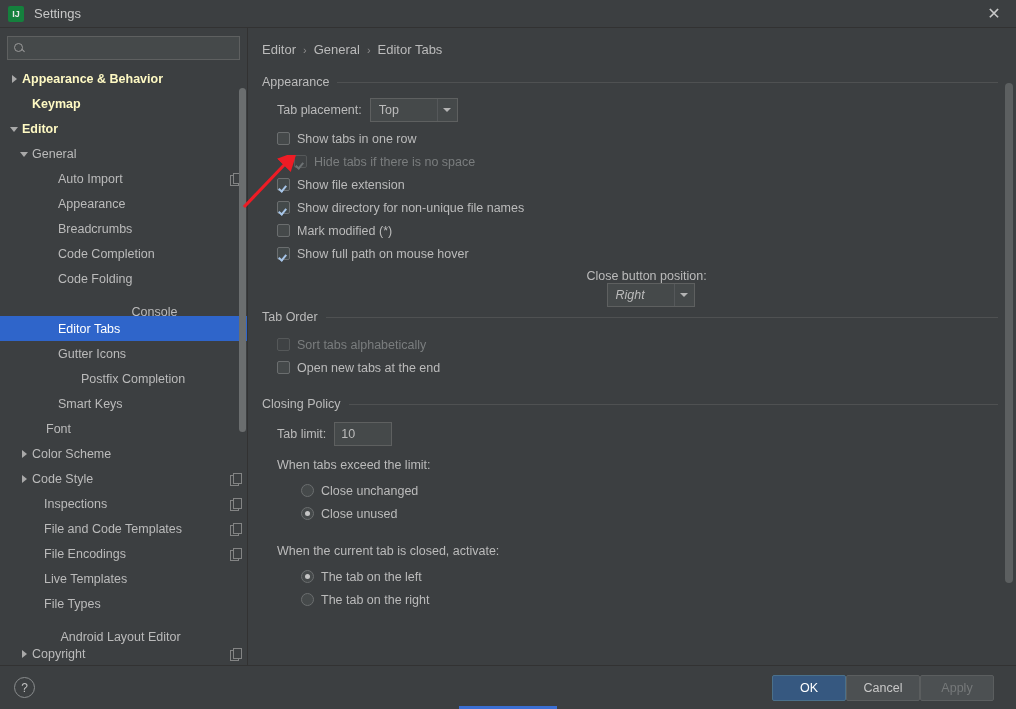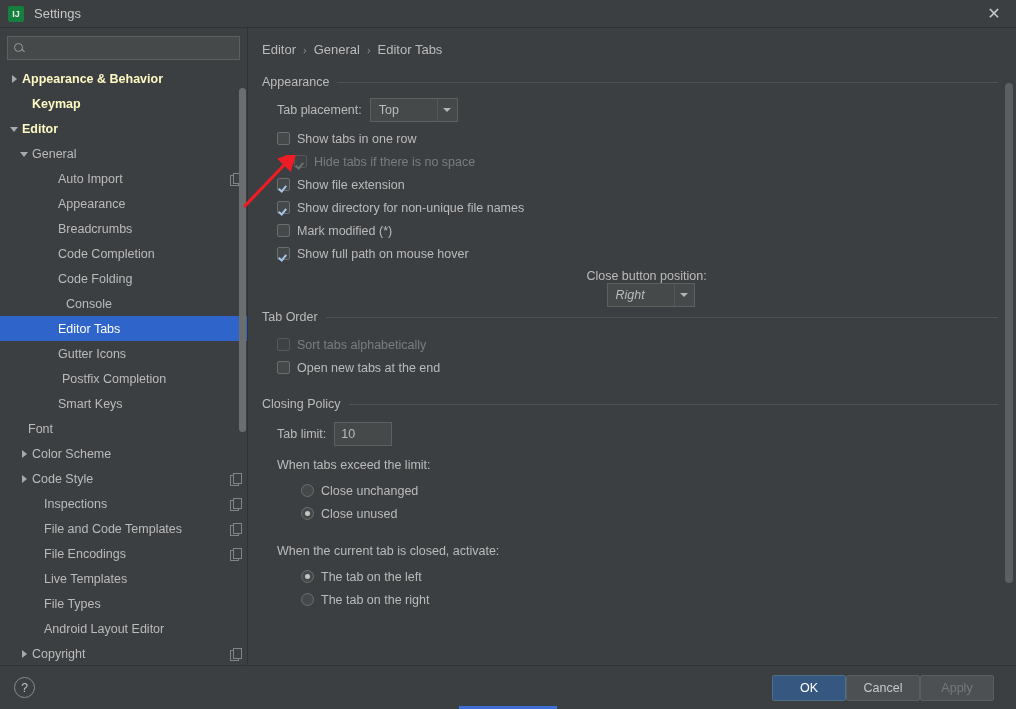--- a/index.html
+++ b/index.html
@@ -256,41 +256,41 @@
           <span class="tlabel">Breadcrumbs</span>
         </div>
         <div class="trow" style="padding-left: 44px;">
           <span class="arrow"></span>
           <span class="tlabel">Code Completion</span>
         </div>
         <div class="trow" style="padding-left: 44px;">
           <span class="arrow"></span>
           <span class="tlabel">Code Folding</span>
         </div>
-        <div class="trow" style="padding-left: 52px;">
+        <div class="trow" style="padding-left: 68px; flex-direction: column;">
           <span class="arrow"></span>
           <span class="tlabel">Console</span>
         </div>
         <div class="trow sel" style="padding-left: 44px;">
           <span class="arrow"></span>
           <span class="tlabel">Editor Tabs</span>
         </div>
         <div class="trow" style="padding-left: 44px;">
           <span class="arrow"></span>
           <span class="tlabel">Gutter Icons</span>
         </div>
-        <div class="trow" style="padding-left: 48px;">
+        <div class="trow" style="padding-left: 67px;">
           <span class="arrow"></span>
           <span class="tlabel">Postfix Completion</span>
         </div>
         <div class="trow" style="padding-left: 44px;">
           <span class="arrow"></span>
           <span class="tlabel">Smart Keys</span>
         </div>
-        <div class="trow" style="padding-left: 14px;">
+        <div class="trow" style="padding-left: 32px;">
           <span class="arrow"></span>
           <span class="tlabel">Font</span>
         </div>
         <div class="trow" style="padding-left: 18px;">
           <span class="arrow right"></span>
           <span class="tlabel">Color Scheme</span>
         </div>
         <div class="trow" style="padding-left: 18px;">
           <span class="arrow right"></span>
           <span class="tlabel">Code Style</span>
@@ -312,21 +312,21 @@
           <span class="copy-ico"></span>
         </div>
         <div class="trow" style="padding-left: 30px;">
           <span class="arrow"></span>
           <span class="tlabel">Live Templates</span>
         </div>
         <div class="trow" style="padding-left: 30px;">
           <span class="arrow"></span>
           <span class="tlabel">File Types</span>
         </div>
-        <div class="trow" style="padding-left: 30px;">
+        <div class="trow" style=" flex-direction: column;">
           <span class="arrow"></span>
           <span class="tlabel">Android Layout Editor</span>
         </div>
         <div class="trow" style="padding-left: 18px; justify-content: center;">
           <span class="arrow right"></span>
           <span class="tlabel">Copyright</span>
           <span class="copy-ico"></span>
         </div>
       </div>
     <div id="left-scroll">

